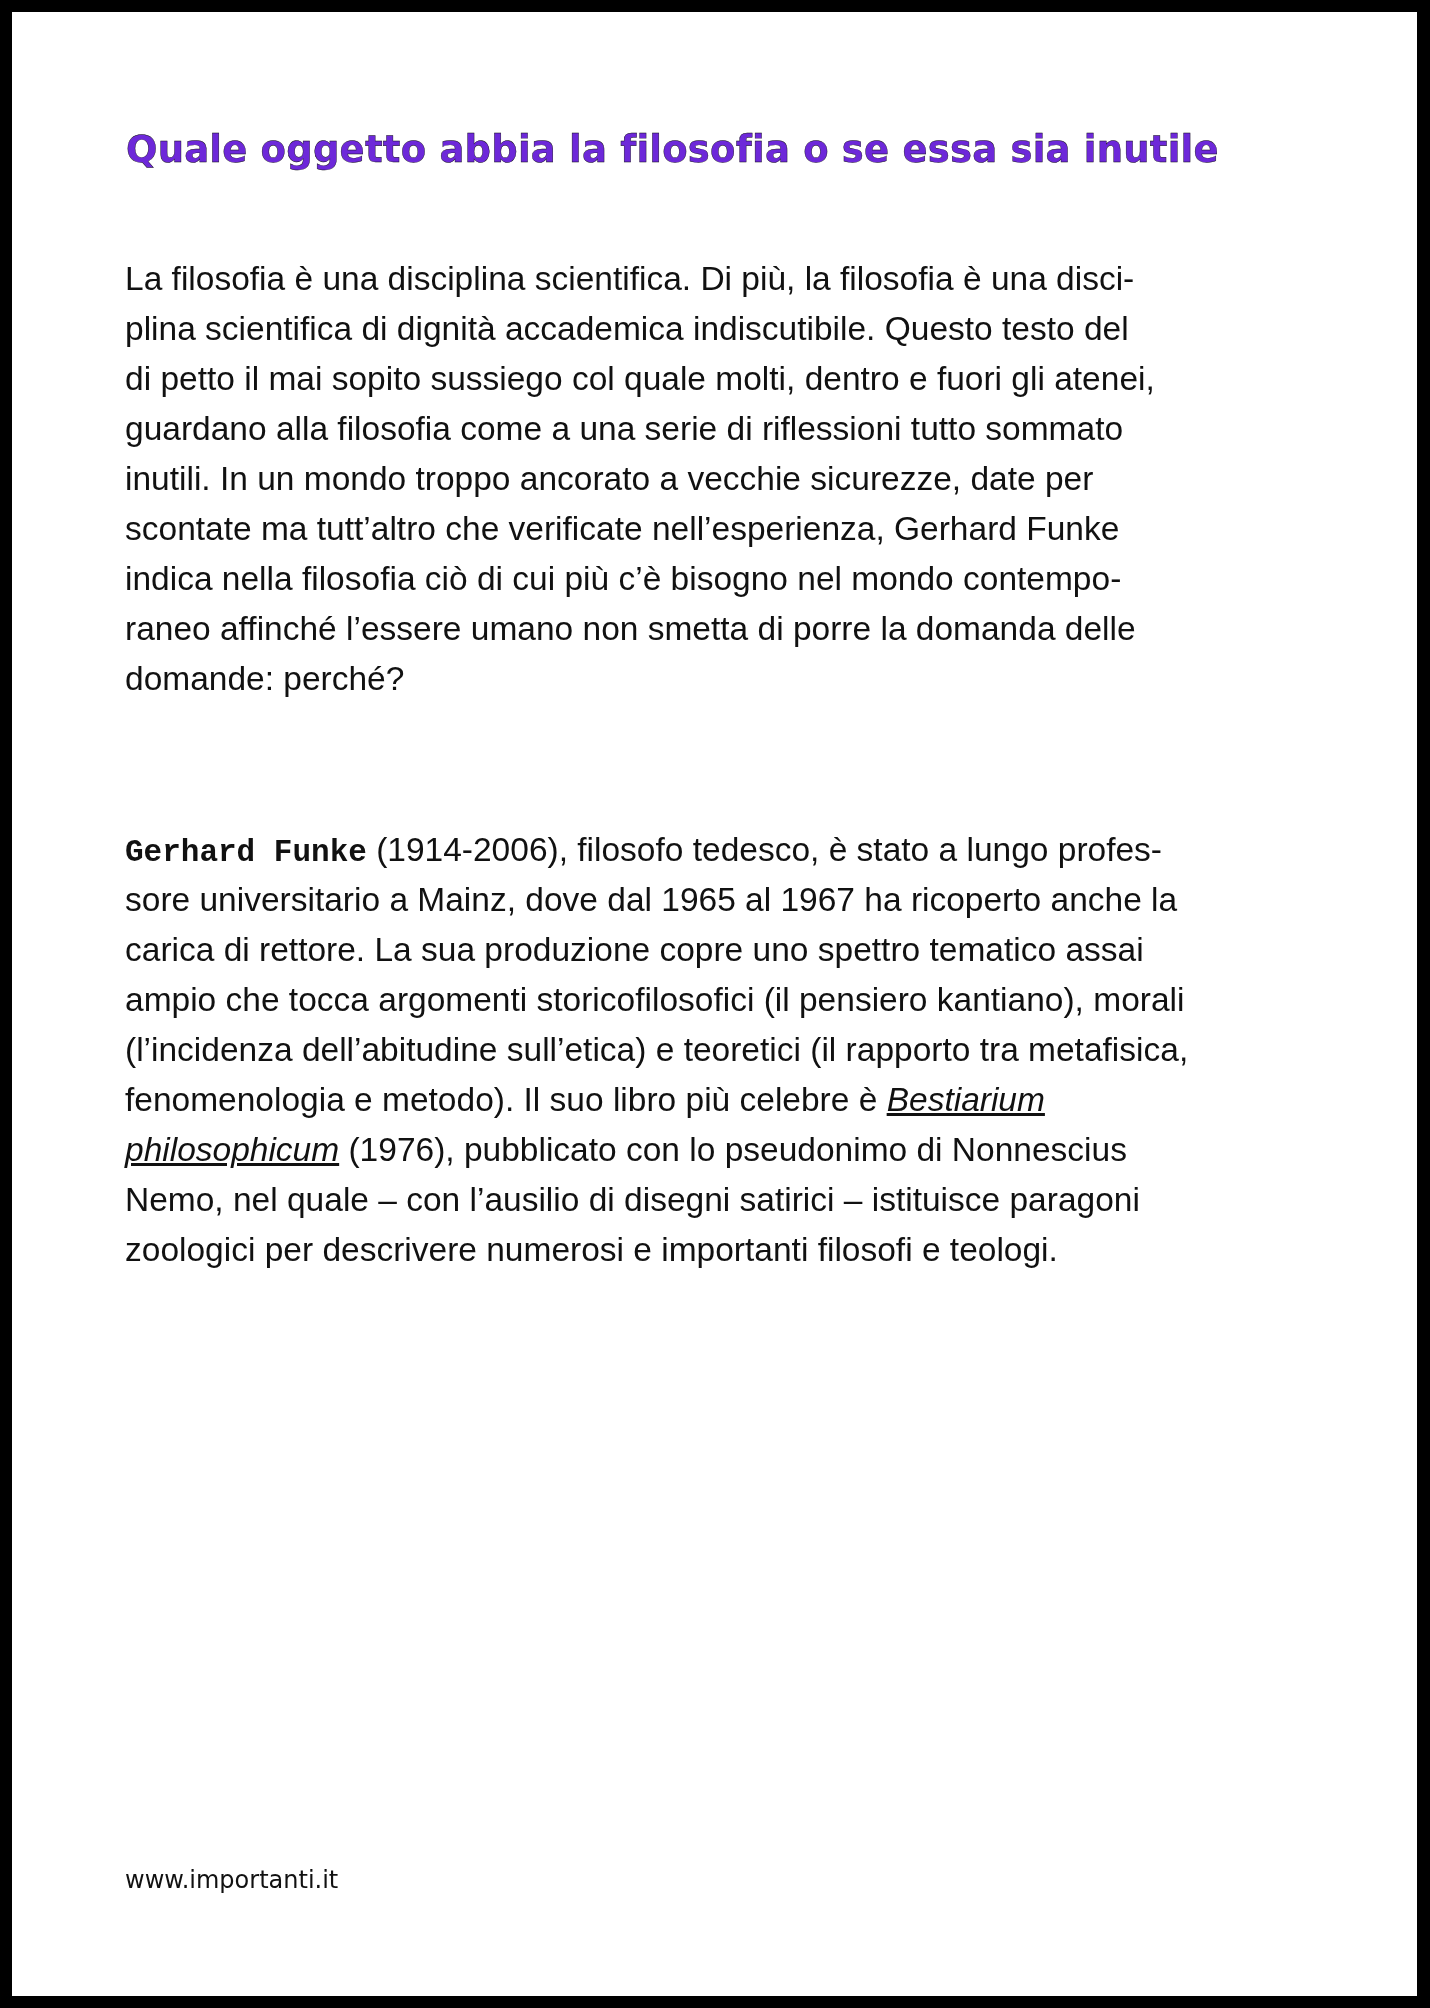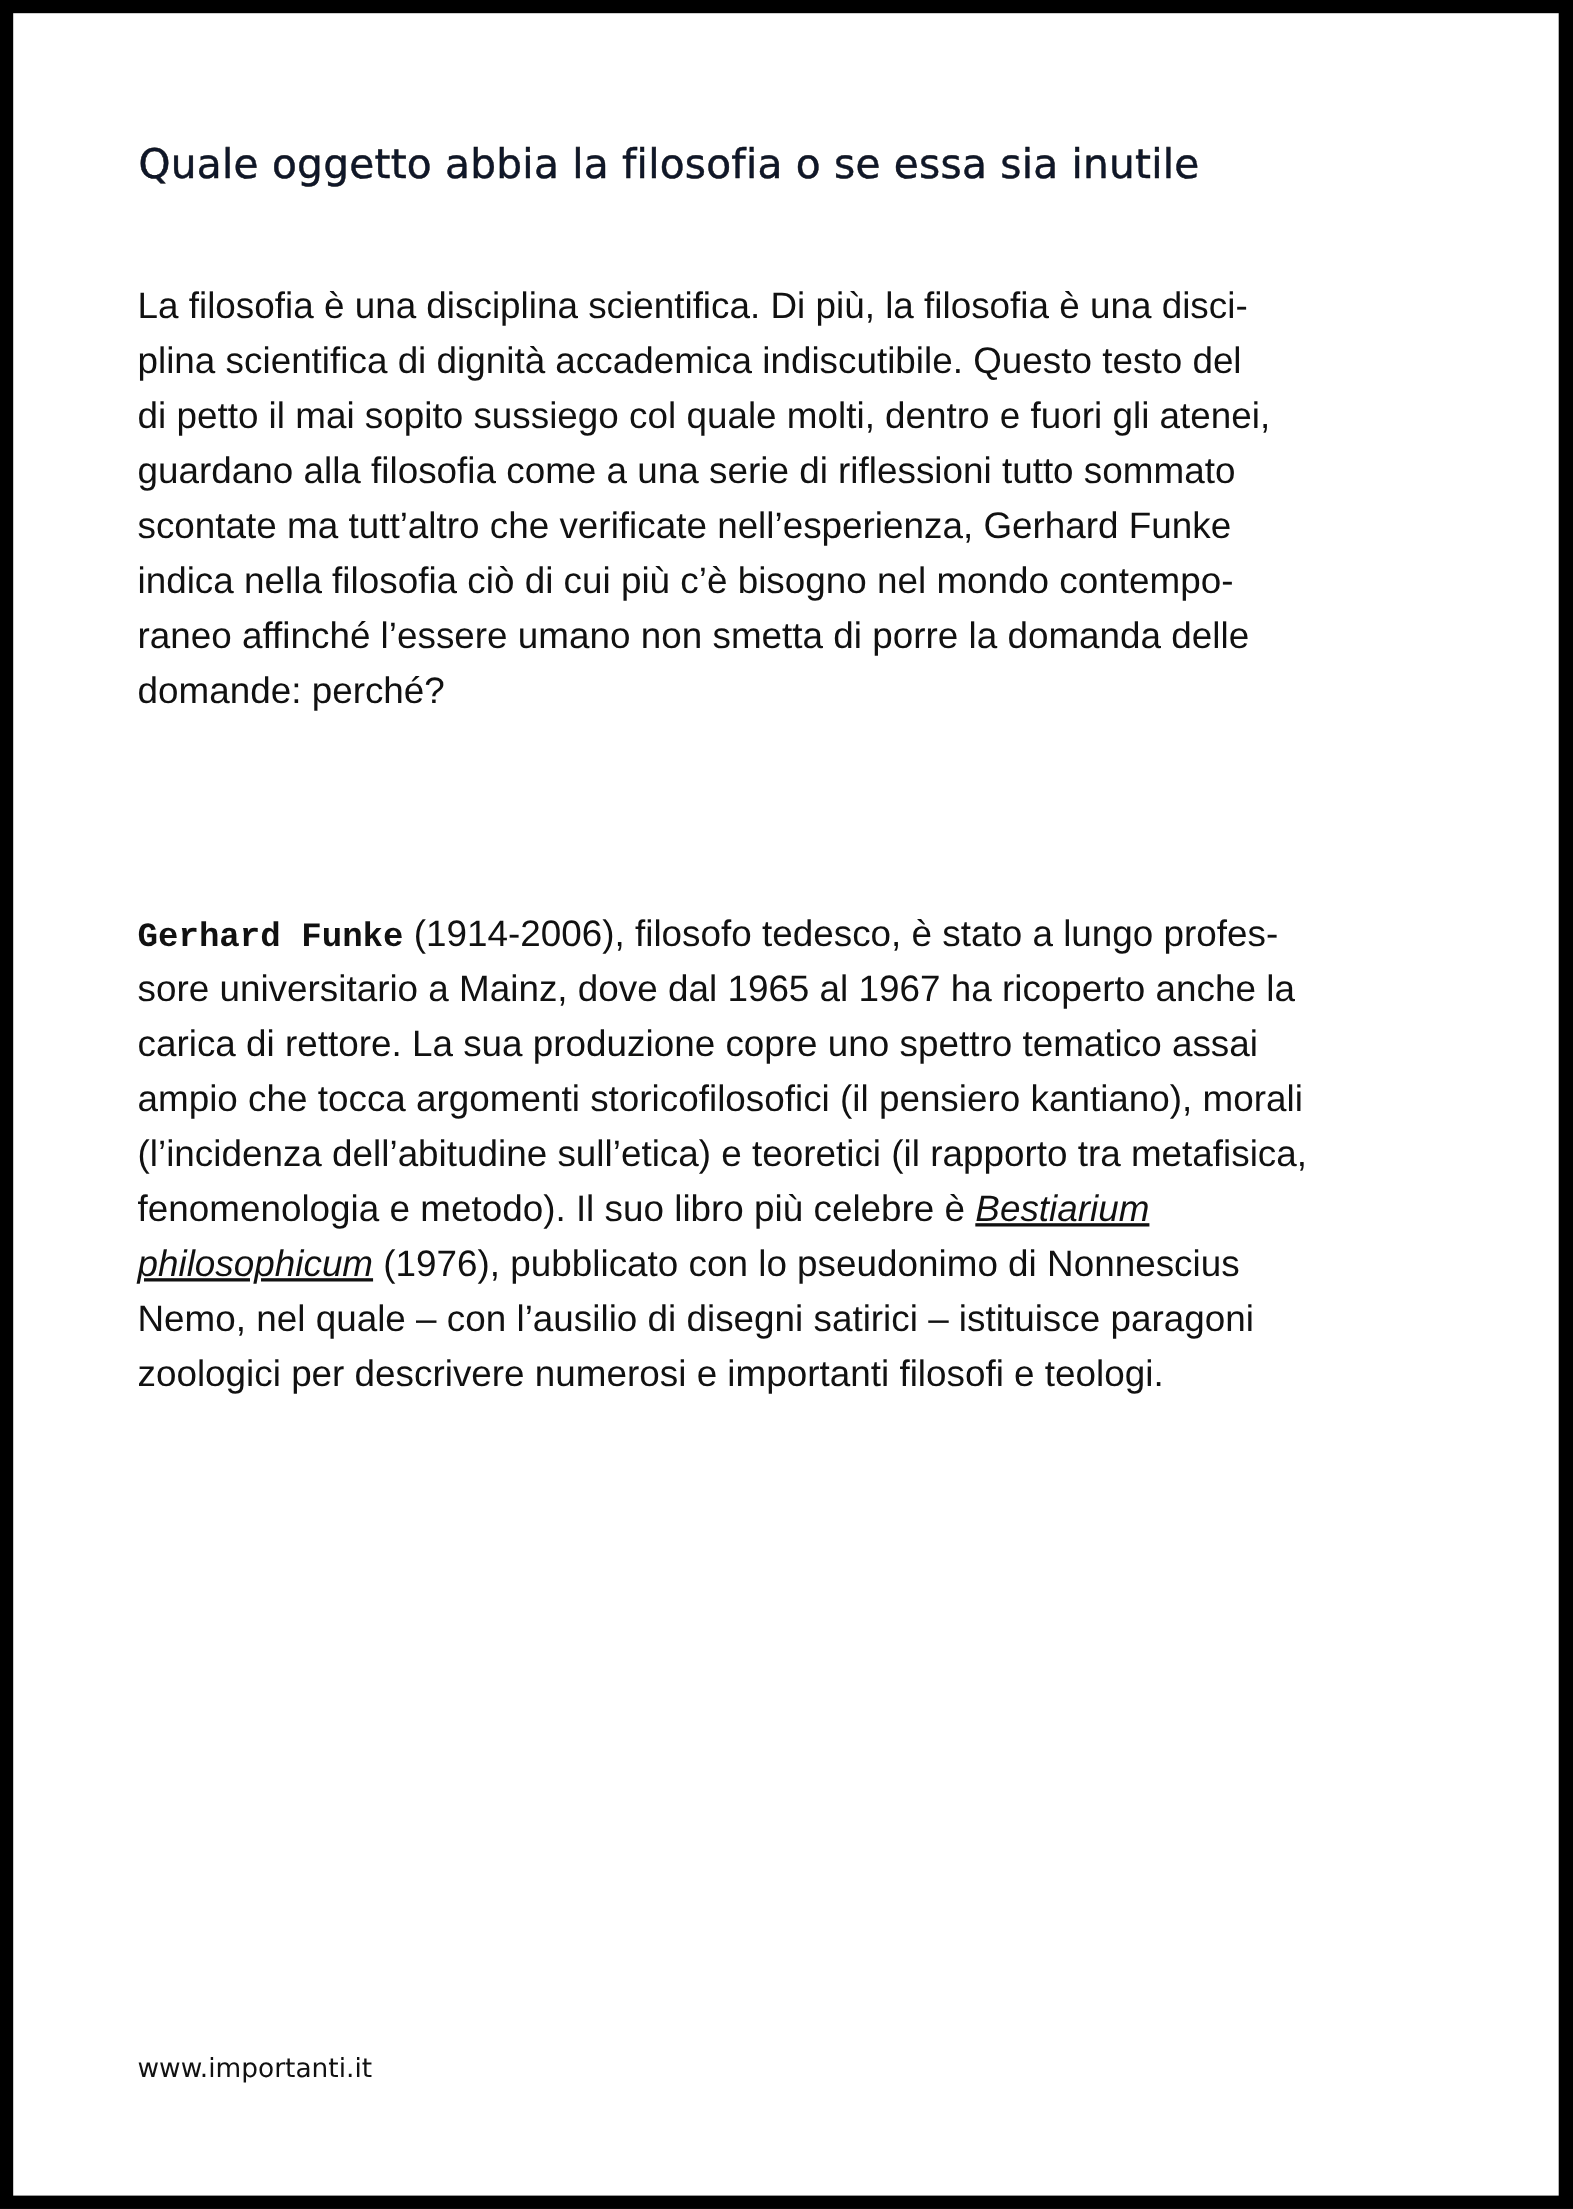--- a/index.html
+++ b/index.html
@@ -21,26 +21,26 @@
       height: 1984px;
       background: #ffffff;
       color: #000000;
     }
     .title {
       position: absolute;
       left: 114px;
       top: 108px;
       margin: 0;
       font-family: "DejaVu Sans", sans-serif;
-      font-weight: normal;
+      font-weight: bold;
       font-size: 37px;
       line-height: 60px;
       letter-spacing: 0.2px;
       white-space: nowrap;
-      color: #0f172a;
+      color: #6d28d9;
       -webkit-text-stroke: 0.4px #0a0a0a;
     }
     .para {
       position: absolute;
       left: 113px;
       margin: 0;
       font-family: "Liberation Sans", sans-serif;
       font-weight: normal;
       font-size: 33.5px;
       color: #111111;
@@ -80,20 +80,21 @@
 
 <div class="page">
 
   <h1 class="title">Quale oggetto abbia la filosofia o se essa sia inutile</h1>
 
   <p class="para para-1">
     <span class="line">La filosofia è una disciplina scientifica. Di più, la filosofia è una disci-</span>
     <span class="line">plina scientifica di dignità accademica indiscutibile. Questo testo del</span>
     <span class="line">di petto il mai sopito sussiego col quale molti, dentro e fuori gli atenei,</span>
     <span class="line">guardano alla filosofia come a una serie di riflessioni tutto sommato</span>
+    <span class="line">inutili. In un mondo troppo ancorato a vecchie sicurezze, date per</span>
     <span class="line">scontate ma tutt’altro che verificate nell’esperienza, Gerhard Funke</span>
     <span class="line">indica nella filosofia ciò di cui più c’è bisogno nel mondo contempo-</span>
     <span class="line">raneo affinché l’essere umano non smetta di porre la domanda delle</span>
     <span class="line">domande: perché?</span>
   </p>
 
   <p class="para para-2">
     <span class="line"><span class="bold-name">Gerhard Funke</span><span> (1914-2006), filosofo tedesco, è stato a lungo profes-</span></span>
     <span class="line">sore universitario a Mainz, dove dal 1965 al 1967 ha ricoperto anche la</span>
     <span class="line">carica di rettore. La sua produzione copre uno spettro tematico assai</span>

